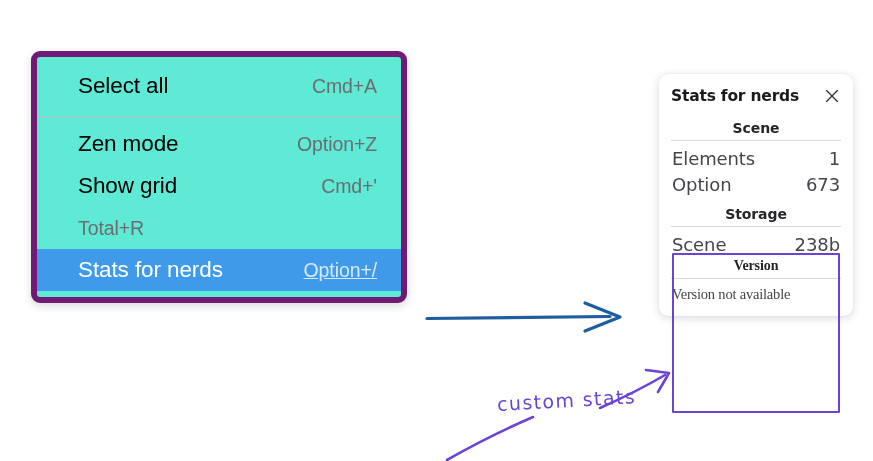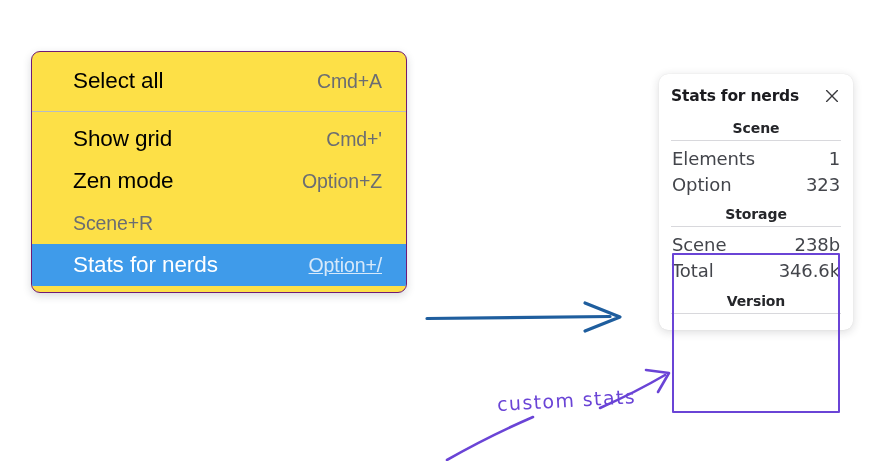--- a/index.html
+++ b/index.html
@@ -15,22 +15,22 @@
     font-family: "Liberation Sans", sans-serif;
     -webkit-font-smoothing: antialiased;
   }
 
   
   #context-menu {
     position: absolute;
     left: 31px;
     top: 51px;
     width: 376px;
-    background: #fde047;
-    border: 1px solid #701a75;
+    background: #5eead4;
+    border: 6px solid #701a75;
     border-radius: 9px;
     box-shadow: 0 3px 9px rgba(40,48,60,0.18);
     overflow: hidden;
     box-sizing: border-box;
   }
   .menu-section {
     padding: 6px 0 6px 0;
   }
   .menu-section.first {
     padding: 8px 0 9px 0;
@@ -177,29 +177,29 @@
     <div class="menu-item">
       <span class="mi-label">Select all</span>
       <span class="mi-shortcut">Cmd+A</span>
     </div>
   </div>
 
   <div class="menu-divider"></div>
 
   <div class="menu-section">
     <div class="menu-item">
+      <span class="mi-label">Zen mode</span>
+      <span class="mi-shortcut">Option+Z</span>
+    </div>
+    <div class="menu-item">
       <span class="mi-label">Show grid</span>
       <span class="mi-shortcut">Cmd+'</span>
     </div>
     <div class="menu-item">
-      <span class="mi-label">Zen mode</span>
-      <span class="mi-shortcut">Option+Z</span>
-    </div>
-    <div class="menu-item">
-      <span class="mi-shortcut">Scene+R</span>
+      <span class="mi-shortcut">Total+R</span>
     </div>
     <div class="menu-item highlighted">
       <span class="mi-label">Stats for nerds</span>
       <span class="mi-shortcut">Option+/</span>
     </div>
   </div>
 </div>
 
 <div id="stats-panel">
 
@@ -214,40 +214,37 @@
 
   <div>
     <div class="sp-section-title">Scene</div>
     <div class="sp-rule"></div>
     <div class="sp-row">
       <span class="k">Elements</span>
       <span class="v">1</span>
     </div>
     <div class="sp-row">
       <span class="k">Option</span>
-      <span class="v">323</span>
+      <span class="v">673</span>
     </div>
   </div>
 
   <div style="margin-top:8px;">
     <div class="sp-section-title">Storage</div>
     <div class="sp-rule"></div>
     <div class="sp-row">
       <span class="k">Scene</span>
       <span class="v">238b</span>
     </div>
-    <div class="sp-row">
-      <span class="k">Total</span>
-      <span class="v">346.6k</span>
-    </div>
-  </div>
-
-  <div style="margin-top:9px;">
+  </div>
+
+  <div style="font-family:Liberation Serif, serif;">
     <div class="sp-section-title">Version</div>
     <div class="sp-rule"></div>
+    <div class="sp-note">Version not available</div>
   </div>
 </div>
 
 <div id="custom-stats-box"></div>
 
 <div id="annotation-layer">
   <svg width="873" height="461" viewBox="0 0 873 461">
 
     <g>
       <path d="M427 318.5 L610 316.5" stroke="#1f5e9e" stroke-width="3.2" stroke-linecap="round" fill="none"></path>

